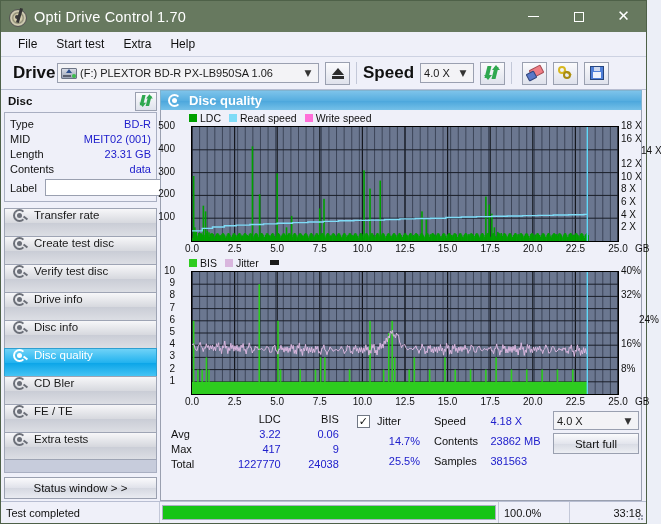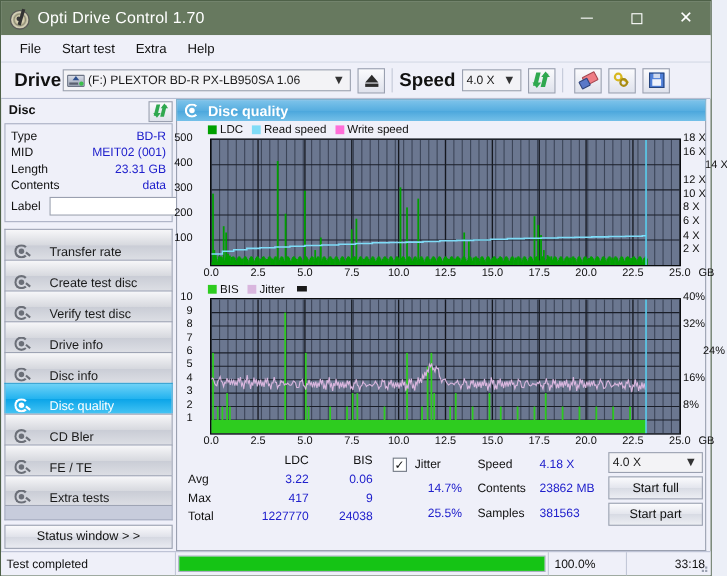--- a/index.html
+++ b/index.html
@@ -127,21 +127,21 @@
   .discbtn{
     width:22px;height:19px;border:1px solid #9aa0b0;background:linear-gradient(#fafbfd,#dcdfe9);
     display:flex;align-items:center;justify-content:center;box-sizing:border-box;
   }
   .minidisc{width:14px;height:14px;border-radius:50%;
     background:radial-gradient(circle at 50% 50%,#f2eeb8 0%,#dedb9a 40%,#9c9a66 52%,#e6e3b4 72%,#8e8c5e 100%);
     border:1px solid #6f6d49;position:relative;}
   .minidisc:after{content:"";position:absolute;left:5px;top:5px;width:4px;height:4px;border-radius:50%;background:#f7f7ef;border:1px solid #85835c;}
   .navlist{margin-top:6px;display:flex;flex-direction:column;gap:0px;}
   .navitem{
-    height:28px;display:flex;align-items:flex-end;gap:18px;padding-left:7px;box-sizing:border-box;
+    height:28px;display:flex;align-items:flex-start;gap:7px;padding-left:7px;box-sizing:border-box;
     background:linear-gradient(#f7f7f9,#d6d8de 52%,#cacdd6 53%,#dcdee4);
     border:1px solid #9ea4b4;border-bottom:none;font-size:11.5px;color:#1a1a1a;
   }
   .navitem:last-child{border-bottom:1px solid #9ea4b4;}
   .navitem.active{
     background:linear-gradient(#6fd2f7,#23b3ef 50%,#0aa4e8 51%,#45c4f4);
     color:#ffffff;border-color:#2e9fd0;
   }
   .nav-ico{width:15px;height:14px;flex:0 0 auto;position:relative;}
   .nav-ico .ring{
@@ -1397,21 +1397,20 @@
             </tr>
           </tbody>
             </table>
 
           <div style="margin-left:4px;display:flex;flex-direction:column;gap:3px;">
             <div class="combo" style="width:86px;height:19px;">
               <span class="txt">4.0 X</span>
               <span class="arrow">▼</span>
             </div>
             <div class="btn" style="width:86px;height:21px;">Start full</div>
-            <div class="btn" style="width:86px;height:21px;">Start part</div>
           </div>
         </div>
 
       </div>
     </div>
   </div>
 
   <div class="statusbar">
     <div class="sb-cell" style="width:148px;">Test completed</div>
     <div class="sb-div"></div>

